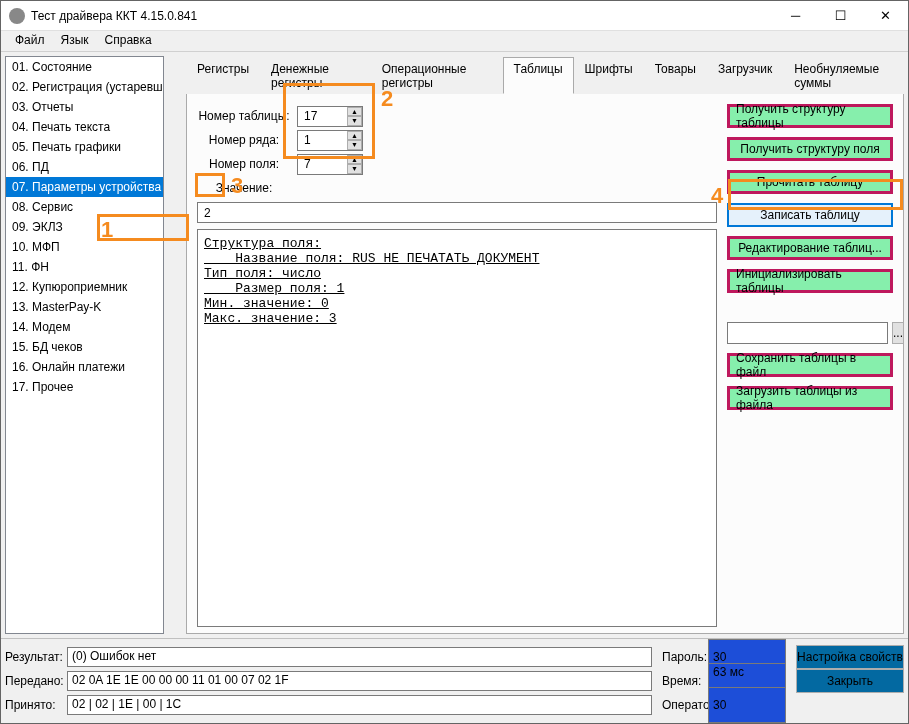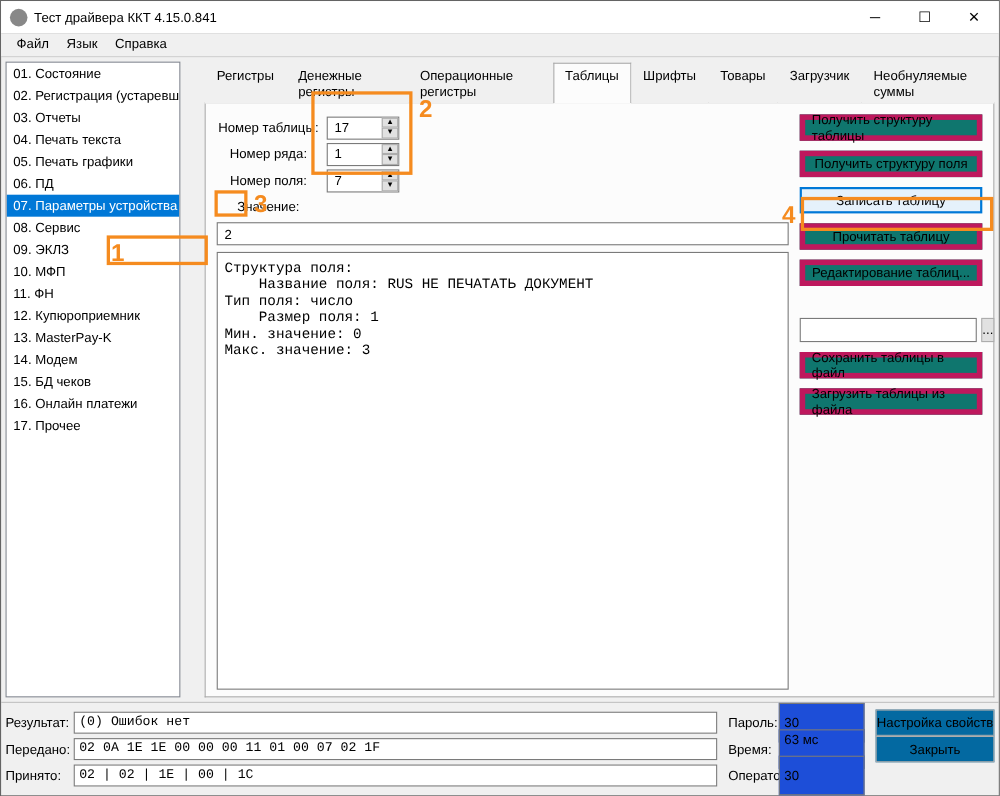--- a/index.html
+++ b/index.html
@@ -23,31 +23,31 @@
   .left-form { flex: 1; display: flex; flex-direction: column; min-height: 0; }
   .form-rows { position: relative; }
   .form-row { display: flex; align-items: center; height: 24px; }
   .form-row label { width: 100px; text-align: center; padding-right: 6px; }
   input.spin, input.txt { border: 1px solid #7a7a7a; height: 21px; padding: 0 4px 0 6px; background: #fff; }
   input.spin { width: 66px; }
   .spinner-wrap { position: relative; display: inline-block; }
   .spinner-btns { position: absolute; right: 1px; top: 1px; width: 15px; height: 19px; display: flex; flex-direction: column; }
   .spinner-btns span { flex: 1; background: #e1e1e1; border: 1px solid #adadad; font-size: 7px; display: flex; align-items: center; justify-content: center; line-height: 1; }
   .value-input { width: 520px; margin-top: 2px; margin-bottom: 6px; }
-  .console { flex: 1; background: #fff; border: 1px solid #7a7a7a; padding: 6px; font-family: "Courier New", monospace; font-size: 13px; white-space: pre; overflow: auto; }
+  .console { flex: 1; background: #fff; border: 1px solid #7a7a7a; padding: 6px; font-family: "Courier New", monospace; font-size: 13px; white-space: pre; overflow: auto; text-decoration: underline; }
   .right-buttons { width: 166px; margin-left: 10px; display: flex; flex-direction: column; }
-  .btn { height: 24px; border: 5px solid #be185d; background: #0f766e; margin-bottom: 9px; display: flex; align-items: center; justify-content: center; padding: 0 6px; }
+  .btn { height: 24px; border: 3px solid #be185d; background: #86efac; margin-bottom: 9px; display: flex; align-items: center; justify-content: center; padding: 0 6px; }
   .btn.focused { border: 2px solid #0078d7; background: #e5f1fb; }
   .filebox { display: flex; margin: 20px 0 9px 0; }
   .filebox input { flex: 1; border: 1px solid #7a7a7a; height: 22px; }
   .filebox .browse { width: 24px; height: 22px; border: 1px solid #adadad; background: #e1e1e1; margin-left: 4px; display: flex; align-items: center; justify-content: center; }
   .bottom { border-top: 1px solid #c0c0c0; padding: 6px 4px 6px 4px; }
   .bottom-row { display: flex; align-items: center; height: 24px; }
   .bottom-row .lbl { width: 62px; }
-  .read-field { flex: 1; border: 1px solid #7a7a7a; background: #fff; height: 20px; padding: 1px 4px; overflow: hidden; white-space: nowrap; font-family: Liberation Mono, monospace; }
+  .read-field { flex: 1; border: 1px solid #7a7a7a; background: #fff; height: 20px; padding: 1px 4px; overflow: hidden; white-space: nowrap; }
   .bottom-row .lbl2 { width: 56px; padding-left: 10px; }
   .small-field { width: 78px; border: 1px solid #7a7a7a; background: #1d4ed8; height: 36px; padding: 1px 4px; }
   .bottom-btn { width: 108px; height: 24px; border: 1px solid #adadad; background: #0369a1; margin-left: 10px; display: flex; align-items: center; justify-content: center; }
   
   .hl { position: absolute; border: 3px solid #f58b1f; pointer-events: none; z-index: 50; }
   .hl-num { position: absolute; color: #f58b1f; font-size: 22px; font-weight: bold; z-index: 51; pointer-events: none; }
 </style>
 </head>
 <body>
 
@@ -143,23 +143,24 @@
     Название поля: RUS НЕ ПЕЧАТАТЬ ДОКУМЕНТ
 Тип поля: число
     Размер поля: 1
 Мин. значение: 0
 Макс. значение: 3</div>
         </div>
 
         <div class="right-buttons">
           <div class="btn">Получить структуру таблицы</div>
           <div class="btn">Получить структуру поля</div>
+          <div class="btn">Прочитать таблицу</div>
           <div class="btn focused">Записать таблицу</div>
-          <div class="btn">Прочитать таблицу</div>
           <div class="btn">Редактирование таблиц...</div>
+          <div class="btn">Инициализировать таблицы</div>
           <div class="filebox">
             <input style="">
             <div class="browse">...</div>
           </div>
           <div class="btn">Сохранить таблицы в файл</div>
           <div class="btn">Загрузить таблицы из файла</div>
         </div>
       </div>
     </div>
   </div>

